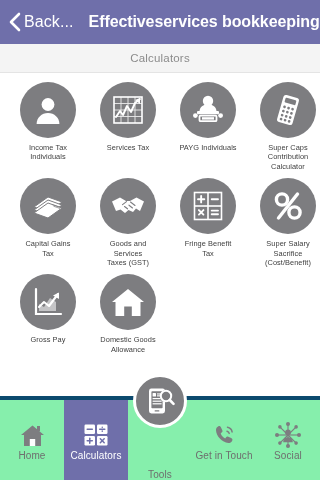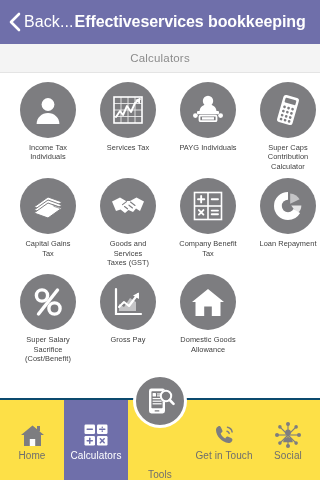--- a/index.html
+++ b/index.html
@@ -42,21 +42,21 @@
     margin-left: 3px;
     letter-spacing: 0.1px;
     white-space: nowrap;
   }
   .nav-title {
     font-size: 16px;
     font-weight: bold;
     color: #ffffff;
     white-space: nowrap;
     letter-spacing: -0.1px;
-    margin-left: 1px;
+    margin-left: 15px;
   }
 
   
   .subhead {
     flex: 0 0 29px;
     background: #f4f4f4;
     border-bottom: 1px solid #e4e4e4;
     display: flex; align-items: center; justify-content: center;
   }
   .subhead-text {
@@ -98,22 +98,22 @@
     line-height: 9.4px;
     color: #3d3d3d;
     text-align: center;
     white-space: pre-line;
     letter-spacing: 0.05px;
   }
 
   
   .tabbar {
     flex: 0 0 56px;
-    background: #fde047;
-    border-top: 2px solid #0c4a6e;
+    background: #86efac;
+    border-top: 4px solid #0c4a6e;
     display: flex;
     position: relative;
   }
   .tab {
     flex: 1 1 0;
     display: flex; flex-direction: column;
     align-items: center; justify-content: center;
     cursor: pointer;
     padding-top: 3px;
   }
@@ -284,35 +284,24 @@
               <line x1="6" y1="9.2" x2="12.3" y2="9.2"></line>
               <line x1="9.15" y1="6" x2="9.15" y2="12.4"></line>
               <line x1="19.7" y1="9.2" x2="26" y2="9.2"></line>
               <line x1="6.9" y1="20.1" x2="11.4" y2="24.6"></line>
               <line x1="11.4" y1="20.1" x2="6.9" y2="24.6"></line>
               <line x1="19.7" y1="20.6" x2="26" y2="20.6"></line>
               <line x1="19.7" y1="24.2" x2="26" y2="24.2"></line>
             </g>
           </svg>
         </div>
-        <div class="tile-label">Company Benefit
+        <div class="tile-label">Fringe Benefit
 Tax</div>
       </div>
 
-      <div class="tile">
-        <div class="disc">
-          <svg width="32" height="32" viewBox="0 0 32 32">
-            <path d="M16 16 L16 2 A14 14 0 0 0 16 30 A14 14 0 0 0 28.1 23 Z" fill="#ffffff"></path>
-            <circle cx="16" cy="16" r="6.2" fill="#7d7d80"></circle>
-            <path d="M18.2 3.4 L18.2 13.8 L27.6 9.2 A12.2 12.2 0 0 0 18.2 3.4 Z" fill="#ffffff" opacity="0.55"></path>
-            <path d="M19.2 15.4 L29.4 15.4 A10.2 10.2 0 0 1 25 23.6 Z" fill="#ffffff" opacity="0.8"></path>
-          </svg>
-        </div>
-        <div class="tile-label">Loan Repayment</div>
-      </div>
 
       <div class="tile">
         <div class="disc">
           <svg width="32" height="32" viewBox="0 0 32 32">
             <circle cx="10" cy="9.5" r="5.6" fill="none" stroke="#ffffff" stroke-width="3.4"></circle>
             <circle cx="22.5" cy="22.5" r="5.6" fill="none" stroke="#ffffff" stroke-width="3.4"></circle>
             <line x1="25.5" y1="4" x2="6.5" y2="28" stroke="#ffffff" stroke-width="3.4" stroke-linecap="round"></line>
           </svg>
         </div>
         <div class="tile-label">Super Salary Sacrifice

